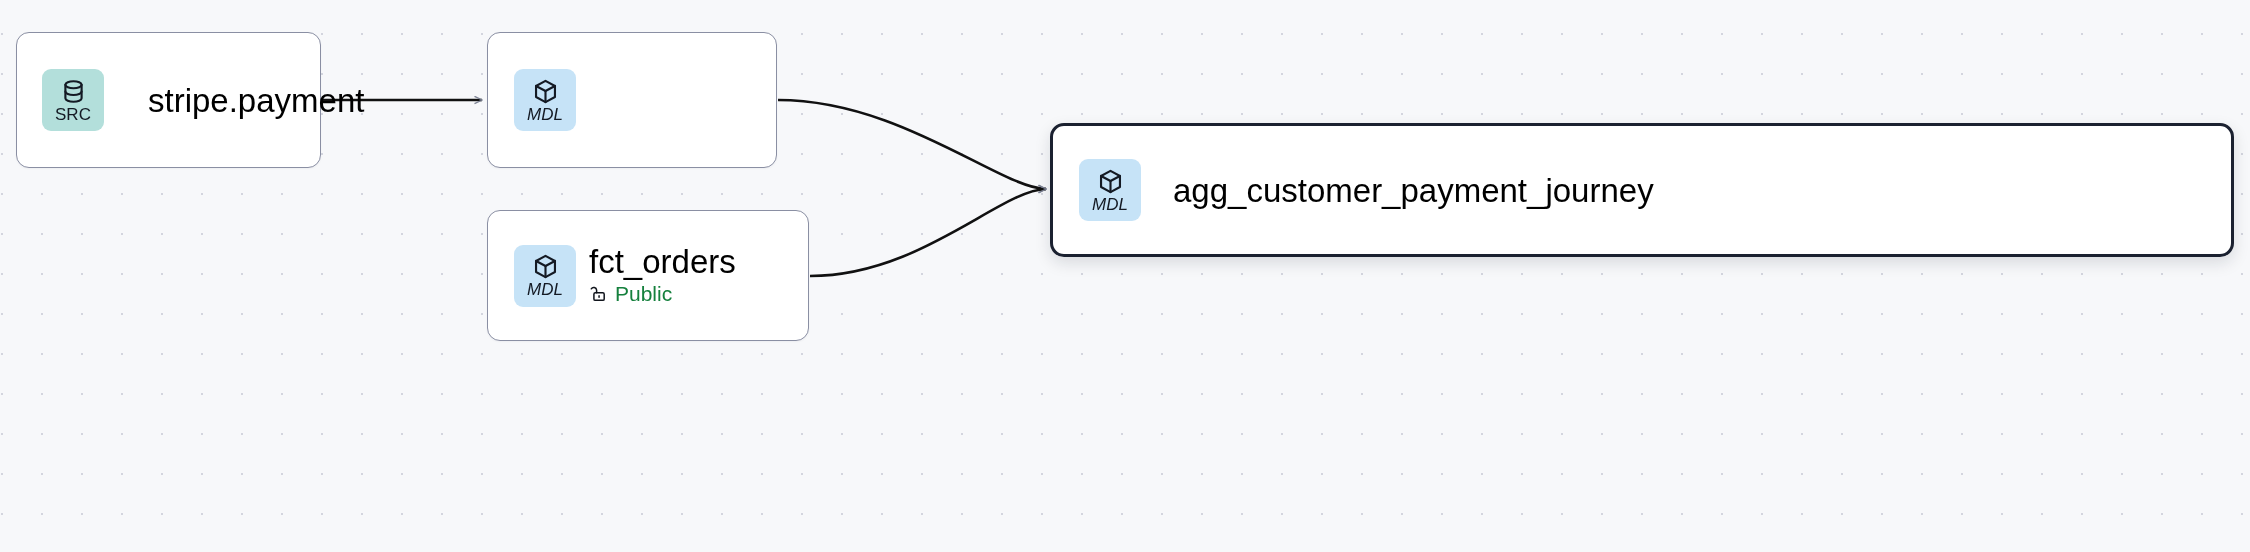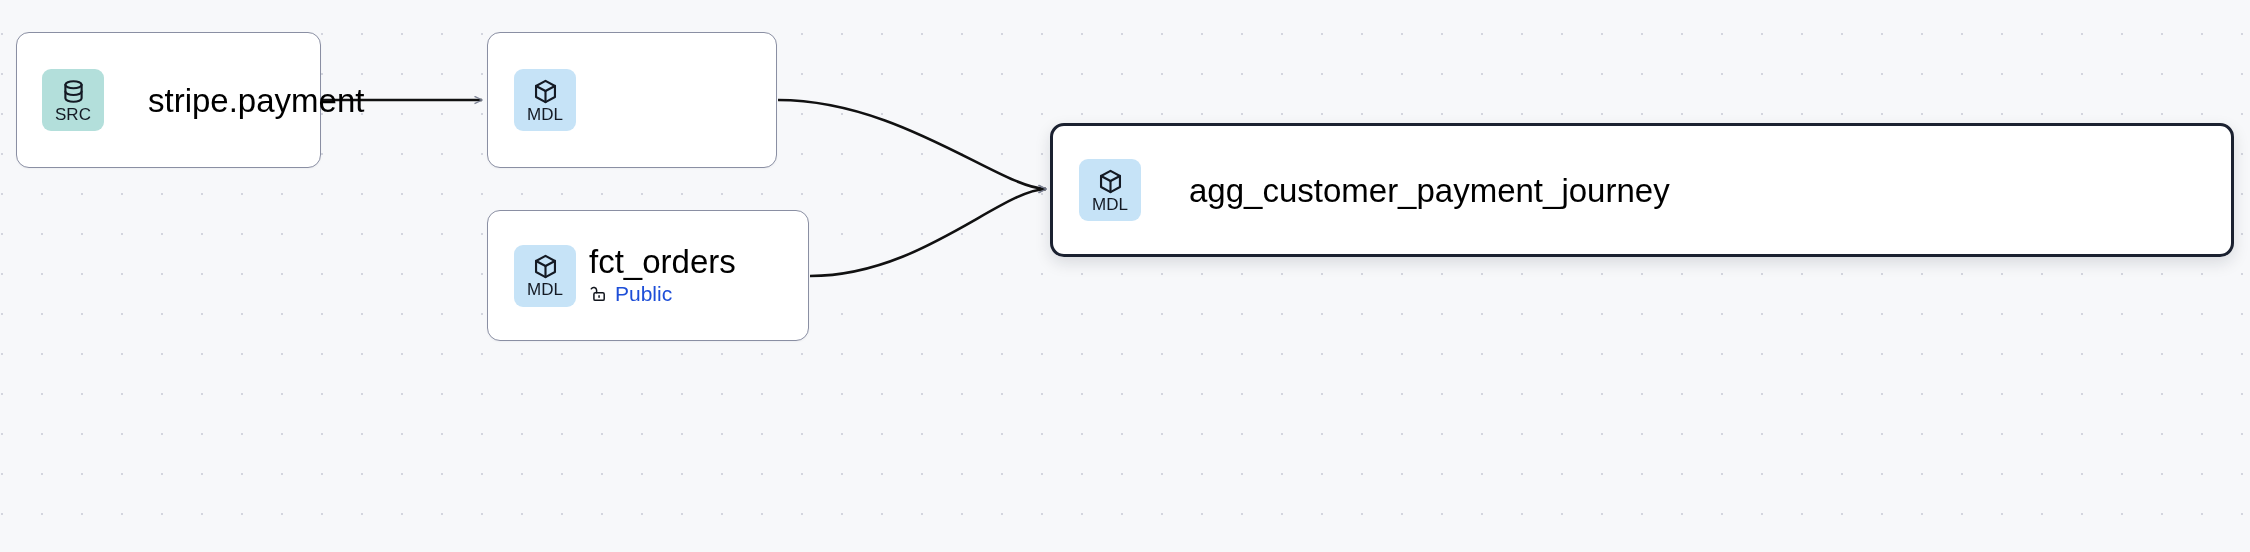--- a/index.html
+++ b/index.html
@@ -37,21 +37,21 @@
 
   .badge{
     flex:0 0 auto;
     width:62px;height:62px;
     border-radius:9px;
     display:flex;flex-direction:column;
     align-items:center;justify-content:center;
     gap:1px;
   }
   .badge.src{background:#b3dfdb;}
-  .badge.mdl{background:#c6e3f7;}
+  .badge.mdl{background:#c6e3f7;font-style:italic;}
   .badge svg{display:block;}
   .badge .badge-text{
     font-size:17px;
     line-height:17px;
     color:#141a24;
     letter-spacing:.1px;
     font-weight:400;
   }
 
   .node-body{
@@ -63,36 +63,36 @@
     font-size:33px;
     line-height:31px;
     color:#000000;
     white-space:nowrap;
     font-weight:400;
   }
   .node-sub{
     display:flex;align-items:center;gap:7px;
     font-size:21px;
     line-height:24px;
-    color:#1d4ed8;
+    color:#15803d;
   }
   .node-sub svg{display:block;flex:0 0 auto;}
 
   
   #node-stripe-payment{left:16px;  top:32px;  width:305px;  height:136px; padding-left:25px; }
   #node-stripe-payment .node-body{margin-left:44px;}
 
   #node-stg-payments{ left:487px; top:32px;  width:290px;  height:136px; padding-left:26px; }
   #node-stg-payments .node-body{margin-left:30px;}
 
   #node-fct-orders{   left:487px; top:210px; width:322px;  height:131px; padding-left:26px; }
   #node-fct-orders .node-body{margin-left:13px;}
 
   #node-agg-journey{  left:1050px;top:123px; width:1184px; height:134px; padding-left:26px; }
-  #node-agg-journey .node-body{margin-left:48px;}
+  #node-agg-journey .node-body{margin-left:32px;}
 </style>
 </head>
 <body>
 
 <div id="canvas">
 
   <svg id="edges" viewBox="0 0 2250 552" xmlns="http://www.w3.org/2000/svg">
     <defs>
       <marker id="ah" markerWidth="9" markerHeight="9" refX="8" refY="4.5" orient="auto" markerUnits="userSpaceOnUse">
         <path d="M0.5,0.8 L8.2,4.5 L0.5,8.2" fill="none" stroke="#7c8293" stroke-width="1.3"></path>

